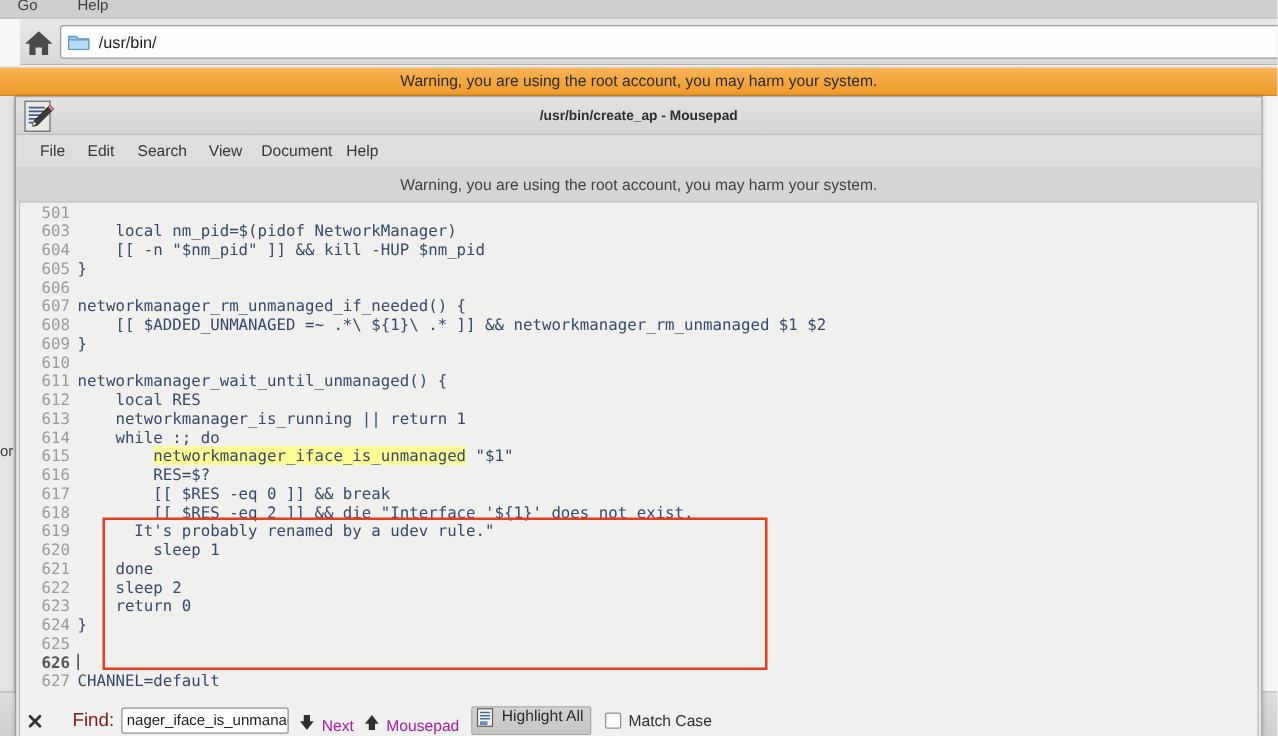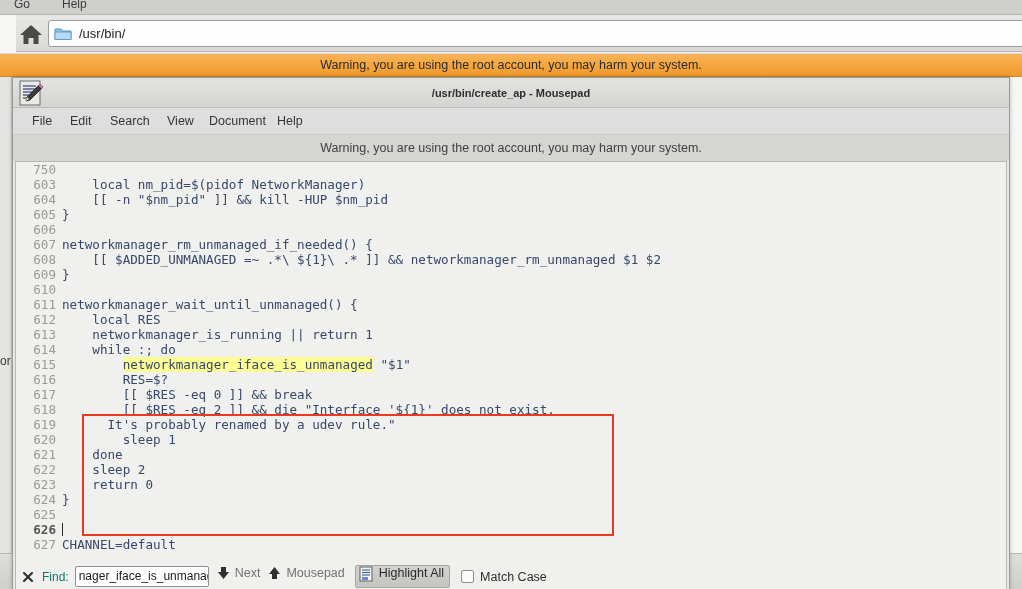--- a/index.html
+++ b/index.html
@@ -141,31 +141,31 @@
 
   
   .findbar {
     position: absolute; left: 0; top: 564px; width: 1022px; height: 25px;
     display: flex; align-items: center;
   }
   .find-close {
     width: 20px; height: 20px; margin-left: 18px; position: relative;
     display: flex; align-items: center; justify-content: center;
   }
-  .find-label { font-size: 12px; color: #0f766e; margin-left: 4px; margin-right: 6px; }
+  .find-label { font-size: 15px; color: #7f1d1d; margin-left: 20px; margin-right: 6px; }
   .find-input {
     width: 134px; height: 21px; background: #ffffff;
     border: 1px solid #8f8f8d; border-radius: 2px;
     font-size: 12px; color: #1a1a1a; padding: 0 3px;
     font-family: "Liberation Sans", sans-serif;
     line-height: 19px; overflow: hidden; white-space: nowrap;
   }
   .find-btn {
-    display: flex; align-items: flex-start; height: 22px;
-    margin-left: 8px; font-size: 12.5px; color: #737373;
+    display: flex; align-items: flex-end; height: 22px;
+    margin-left: 8px; font-size: 12.5px; color: #a21caf;
   }
   .find-btn .arrow { margin-right: 5px; display: inline-block; }
   .find-toggle {
     display: flex; align-items: flex-start; height: 23px;
     margin-left: 10px; padding: 0 5px 0 3px;
     background: linear-gradient(to bottom,#d2d2d0,#c4c4c2);
     border: 1px solid #a6a6a4; border-radius: 2px;
     font-size: 12.5px; color: #2a2a2a;
   }
   .hl-icon { width: 14px; height: 16px; margin-right: 6px; }
@@ -243,21 +243,21 @@
       <div class="mi" style="left:189px;">Document</div>
       <div class="mi" style="left:257px;">Help</div>
     </div>
 
     <div class="mp-subwarn">
       <span class="txt">Warning, you are using the root account, you may harm your system.</span>
     </div>
 
     <div class="mp-textarea">
       <div class="code-scroll" id="code-scroll">
-          <div class="code-line"><span class="lineno">750</span><span class="codetxt"></span></div>
+          <div class="code-line"><span class="lineno">501</span><span class="codetxt"></span></div>
           <div class="code-line"><span class="lineno">603</span><span class="codetxt">    local nm_pid=$(pidof NetworkManager)</span></div>
           <div class="code-line"><span class="lineno">604</span><span class="codetxt">    [[ -n "$nm_pid" ]] &amp;&amp; kill -HUP $nm_pid</span></div>
           <div class="code-line"><span class="lineno">605</span><span class="codetxt">}</span></div>
           <div class="code-line"><span class="lineno">606</span><span class="codetxt"></span></div>
           <div class="code-line"><span class="lineno">607</span><span class="codetxt">networkmanager_rm_unmanaged_if_needed() {</span></div>
           <div class="code-line"><span class="lineno">608</span><span class="codetxt">    [[ $ADDED_UNMANAGED =~ .*\ ${1}\ .* ]] &amp;&amp; networkmanager_rm_unmanaged $1 $2</span></div>
           <div class="code-line"><span class="lineno">609</span><span class="codetxt">}</span></div>
           <div class="code-line"><span class="lineno">610</span><span class="codetxt"></span></div>
           <div class="code-line"><span class="lineno">611</span><span class="codetxt">networkmanager_wait_until_unmanaged() {</span></div>
           <div class="code-line"><span class="lineno">612</span><span class="codetxt">    local RES</span></div>

